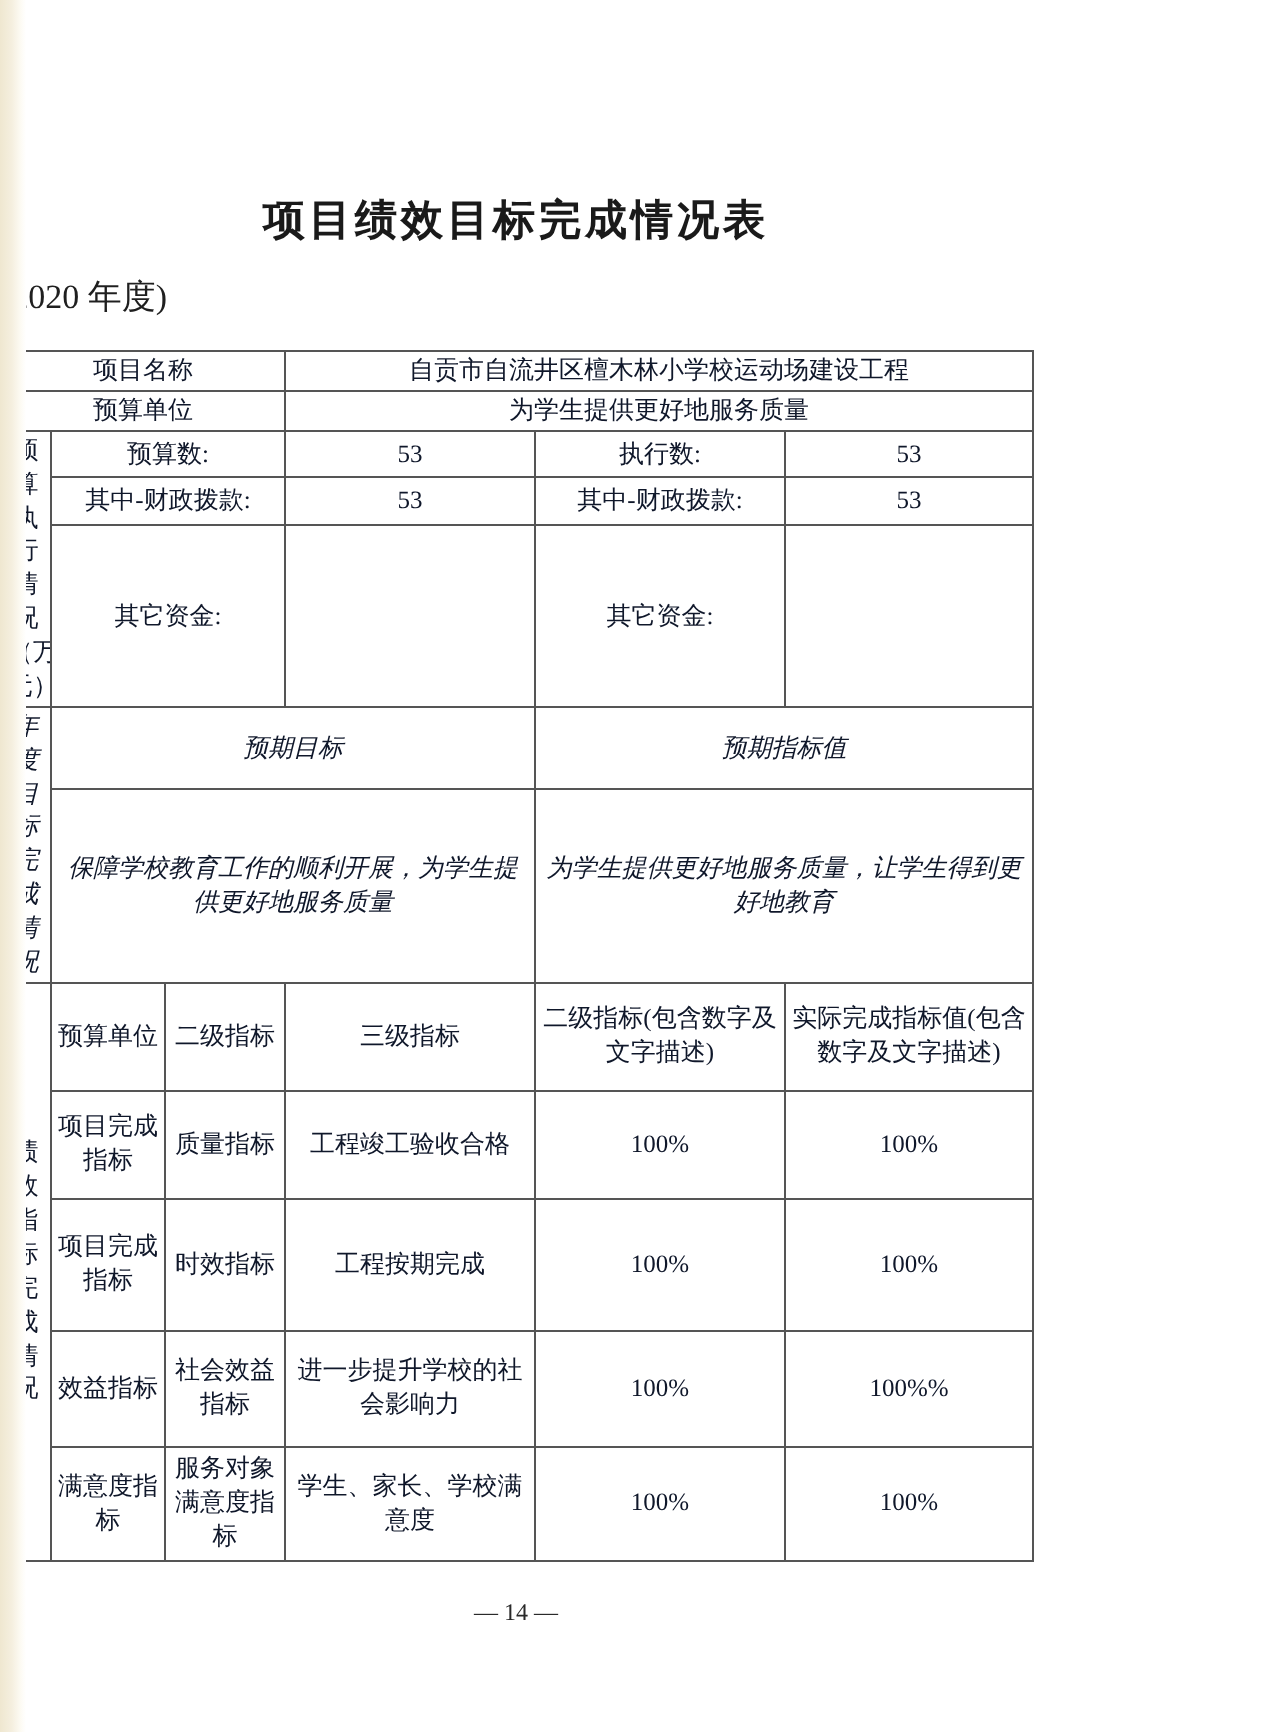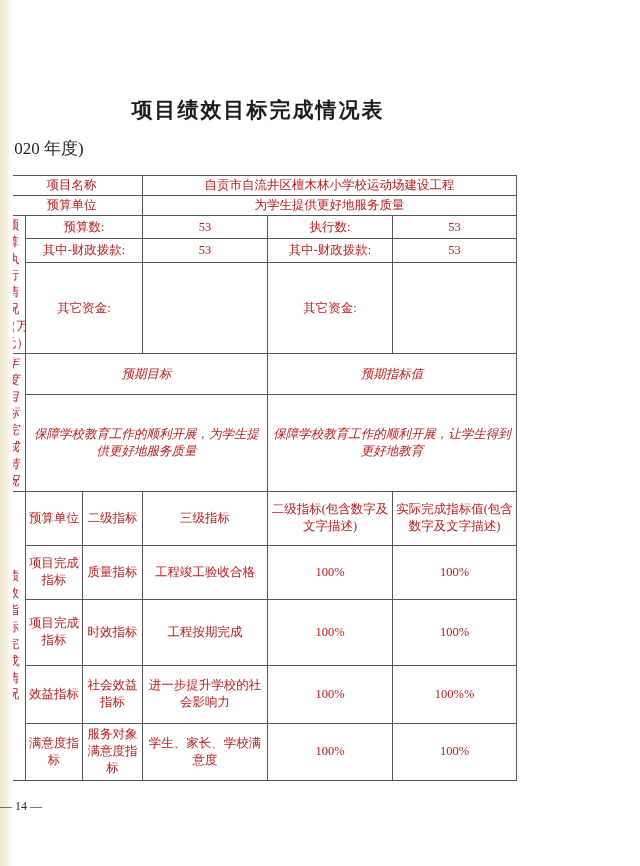--- a/index.html
+++ b/index.html
@@ -38,21 +38,21 @@
     font-size: 17px;
     line-height: 22px;
     color: #1f1f1f;
   }
   table.perf {
     width: 516px;
     margin: 15px auto 0 auto;
     border-collapse: collapse;
     table-layout: fixed;
     font-size: 12.5px;
-    color: #b91c1c;
+    color: #0f172a;
   }
   table.perf td {
     border: 1px solid #555555;
     text-align: center;
     vertical-align: middle;
     padding: 1px 3px;
     line-height: 1.35;
     overflow: hidden;
   }
   .vhead { white-space: pre-line; line-height: 1.5; padding: 1px 0; margin-left: 33px; }
@@ -63,21 +63,21 @@
   tr.r-goaltext { height: 63px; font-style: italic; }
   tr.r-indhead { height: 54px; }
   tr.r-ind1 { height: 54px; }
   tr.r-ind2 { height: 66px; }
   tr.r-ind3 { height: 58px; }
   tr.r-ind4 { height: 57px; }
   .page-number {
     position: absolute;
     left: 0; bottom: 52px;
     width: 100%;
-    text-align: left;
+    text-align: center;
     font-size: 12px;
     color: #2a2a2a;
   }
 </style>
 </head>
 <body>
 
 <div class="page">
   <div class="edge-strip"></div>
 
@@ -132,21 +132,21 @@
     <tr class="r-goalhead">
       <td rowspan="2" class="vhead">年度
 目标
 完成
 情况</td>
       <td colspan="3">预期目标</td>
       <td colspan="2">预期指标值</td>
     </tr>
     <tr class="r-goaltext">
       <td colspan="3">保障学校教育工作的顺利开展，为学生提供更好地服务质量</td>
-      <td colspan="2">保障学校教育工作的顺利开展，让学生得到更好地教育</td>
+      <td colspan="2">为学生提供更好地服务质量，让学生得到更好地教育</td>
     </tr>
 
     <tr class="r-indhead">
       <td rowspan="5" class="vhead">绩效
 指标
 完成
 情况</td>
       <td>预算单位</td>
       <td>二级指标</td>
       <td>三级指标</td>

